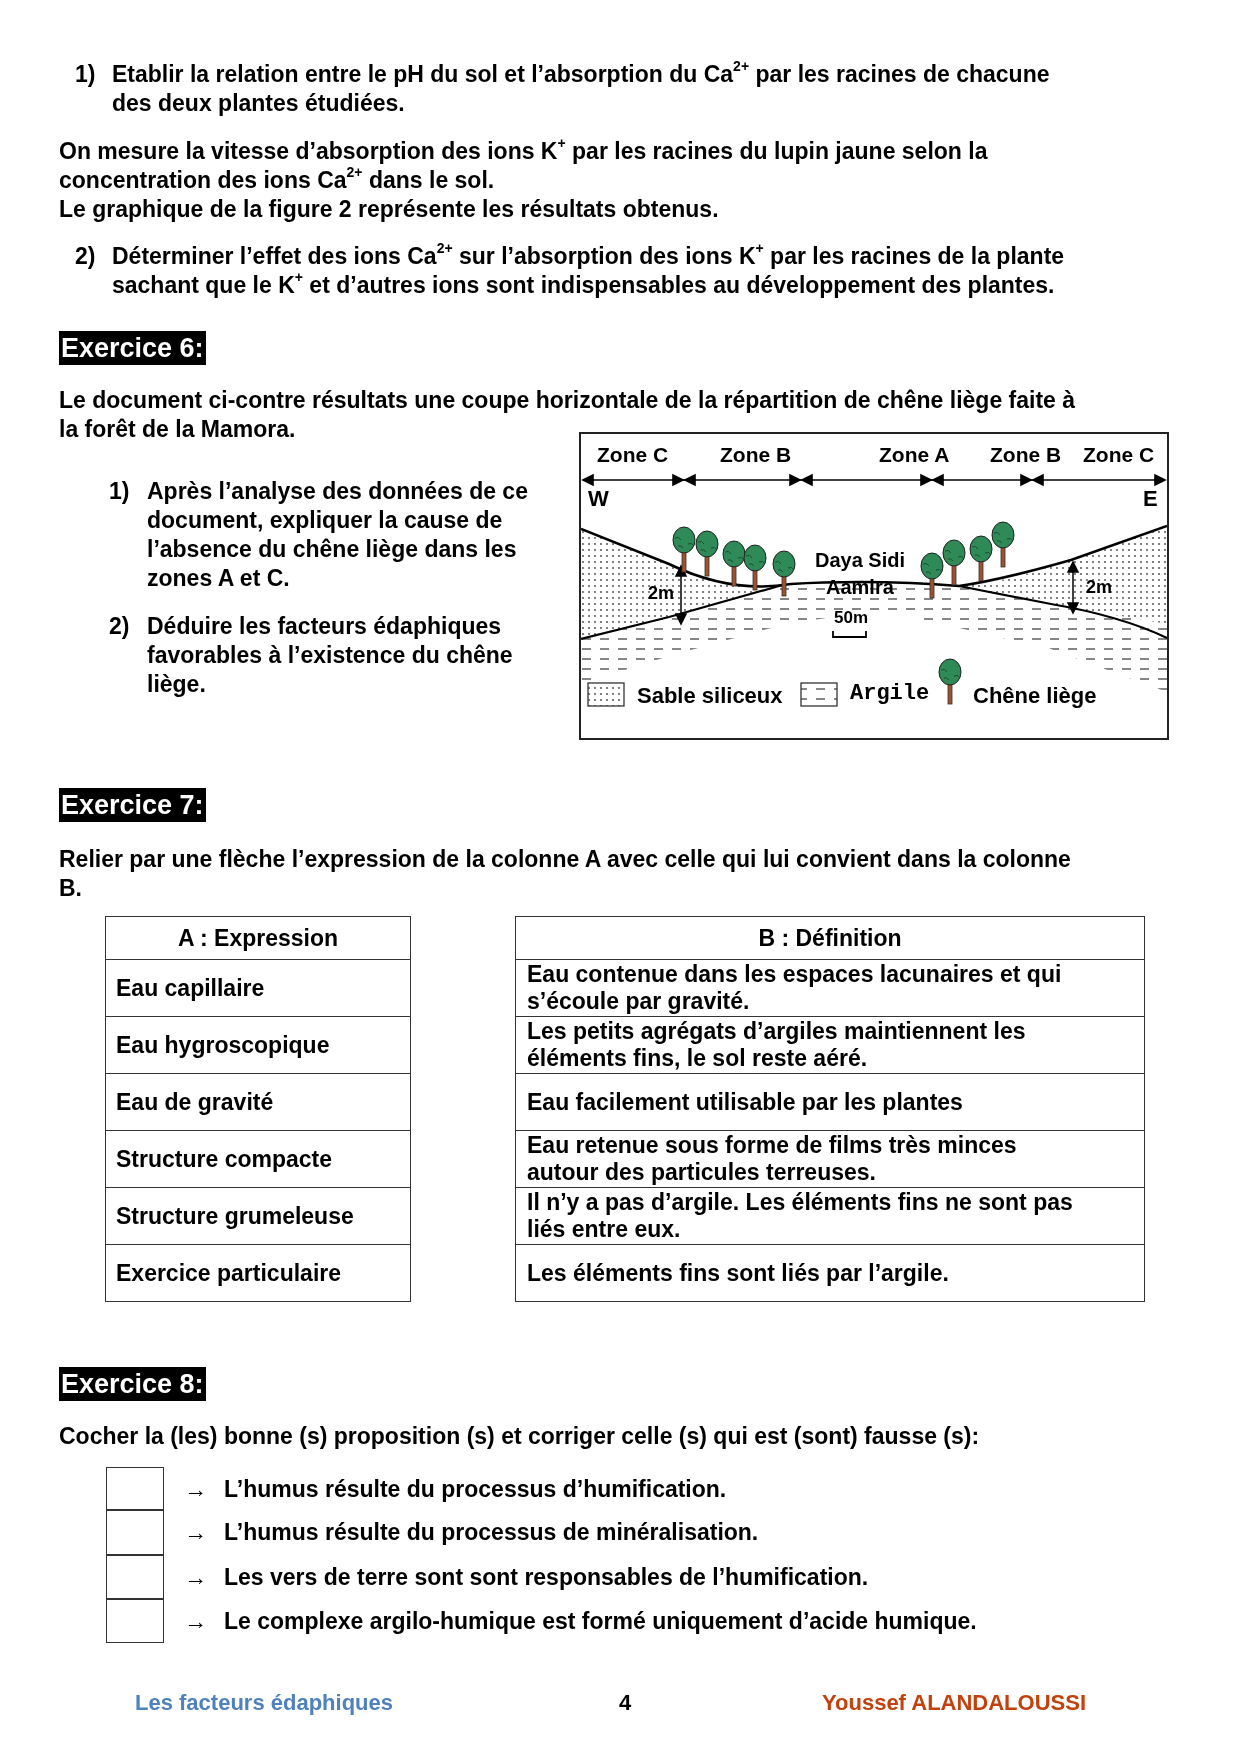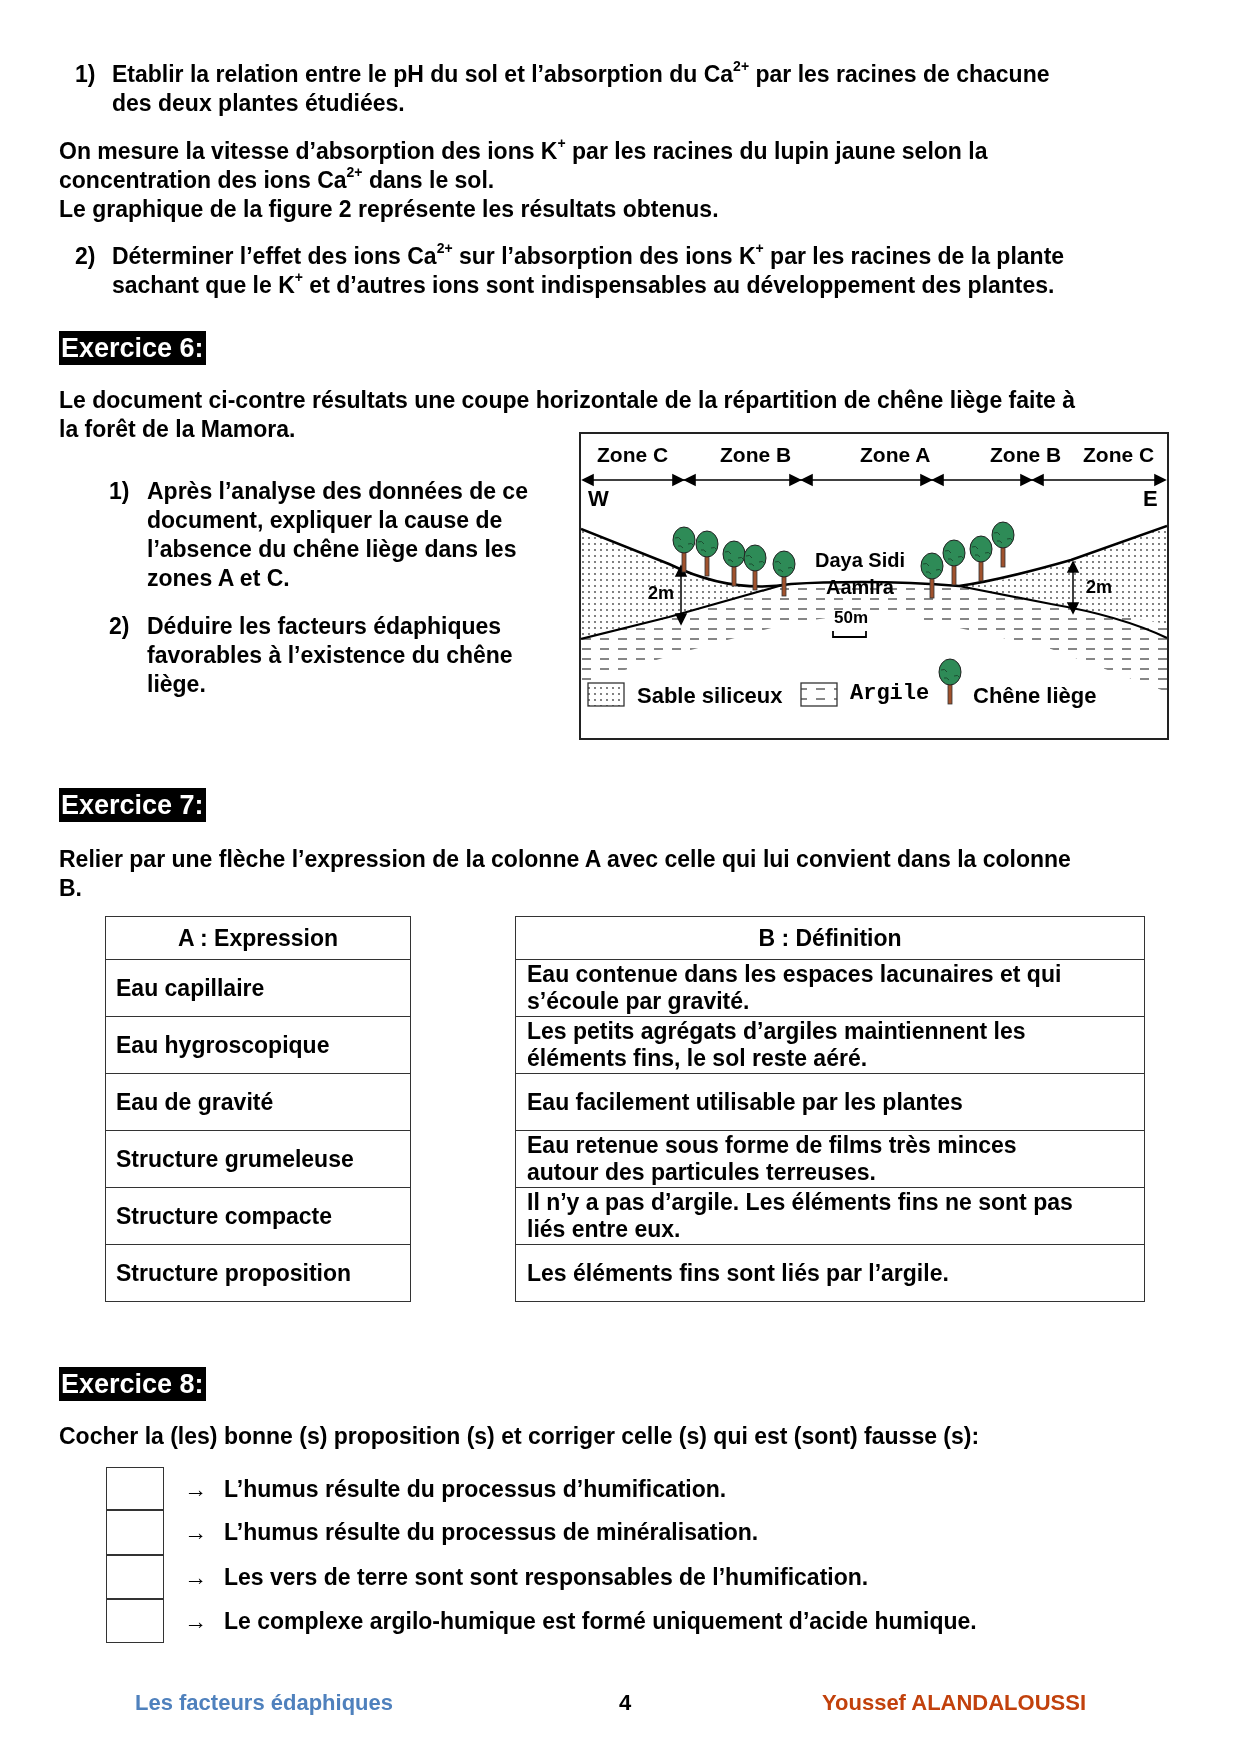--- a/index.html
+++ b/index.html
@@ -143,21 +143,21 @@
     <use href="#tree" x="400" y="115"></use>
     <use href="#tree" x="422" y="101"></use>
 
     <rect x="7" y="249" width="36" height="23" fill="url(#sand)" stroke="#333" stroke-width="1.3"></rect>
     <rect x="220" y="249" width="36" height="23" fill="url(#clay)" stroke="#333" stroke-width="1.3"></rect>
     <use href="#tree" x="369" y="238"></use>
   </svg>
 
   <span class="zlabel" style="left:16px; top:9px;">Zone C</span>
   <span class="zlabel" style="left:139px; top:9px;">Zone B</span>
-  <span class="zlabel" style="left:279px; top:9px;">Zone A</span>
+  <span class="zlabel" style="left:298px; top:9px;">Zone A</span>
   <span class="zlabel" style="left:409px; top:9px;">Zone B</span>
   <span class="zlabel" style="left:502px; top:9px;">Zone C</span>
   <span class="zlabel" style="left:7px; top:53px; font-size:22px;">W</span>
   <span class="zlabel" style="left:562px; top:53px; font-size:22px;">E</span>
   <span class="zlabel" style="left:234px; top:114px; font-size:20px;">Daya Sidi</span>
   <span class="zlabel" style="left:245px; top:141px; font-size:20px;">Aamira</span>
   <span class="zlabel" style="left:67px; top:147px; font-size:18px;">2m</span>
   <span class="zlabel" style="left:505px; top:141px; font-size:18px;">2m</span>
   <span class="zlabel" style="left:253px; top:172px; font-size:17px;">50m</span>
   <span class="legend-label" style="left:56px; top:249px;">Sable siliceux</span>
@@ -180,27 +180,27 @@
   <tr>
         <td>Eau capillaire</td>
       </tr>
   <tr>
         <td>Eau hygroscopique</td>
       </tr>
   <tr>
         <td>Eau de gravité</td>
       </tr>
   <tr>
+        <td>Structure compacte</td>
+      </tr>
+  <tr>
         <td>Structure grumeleuse</td>
       </tr>
   <tr>
-        <td>Structure compacte</td>
-      </tr>
-  <tr>
-        <td>Structure proposition</td>
+        <td>Exercice particulaire</td>
       </tr>
 </tbody>
   </table>
 
 <table class="tb" style="left:515px; top:916px; width:630px;">
   <tbody>
       <tr>
         <th>B : Définition</th>
       </tr>
   <tr>

